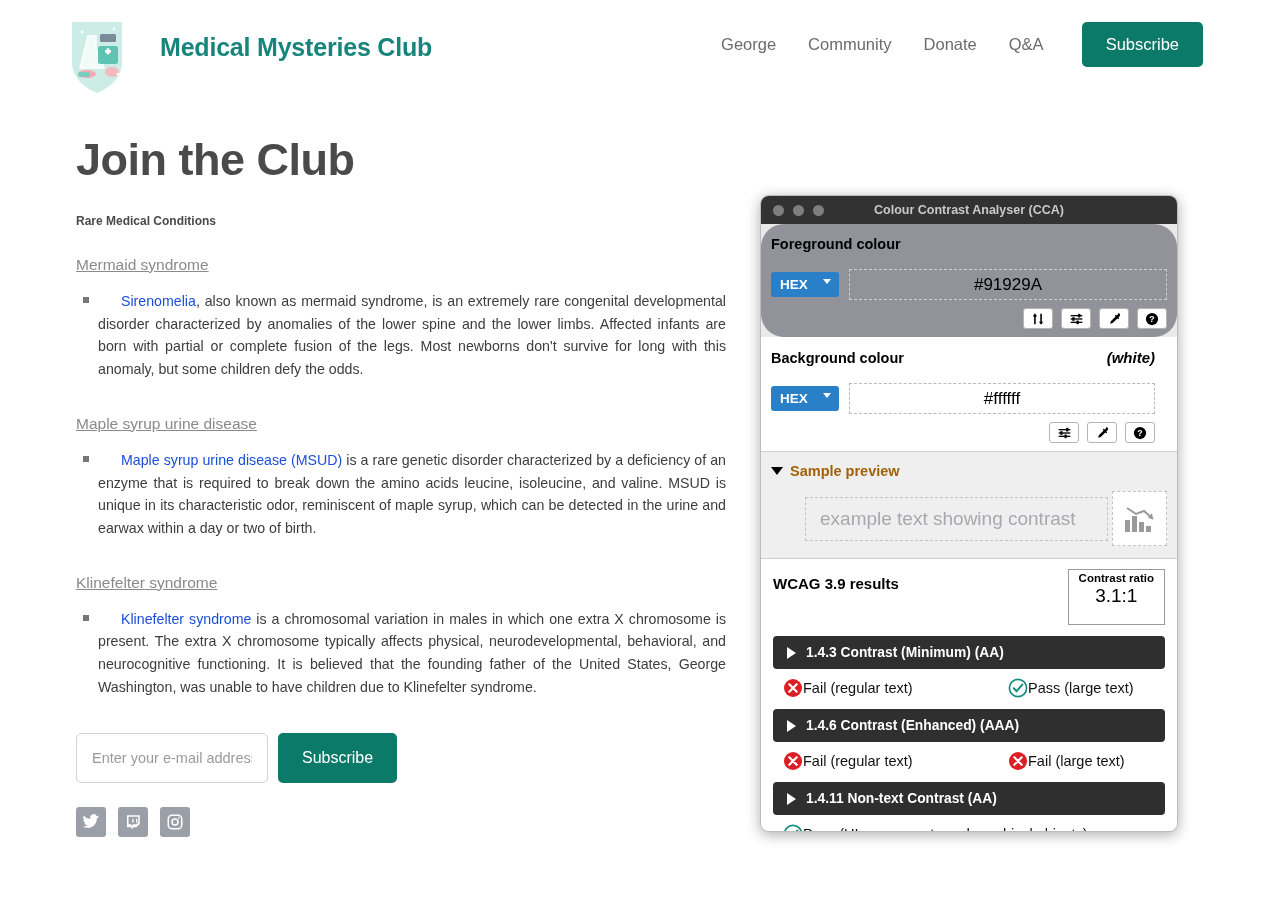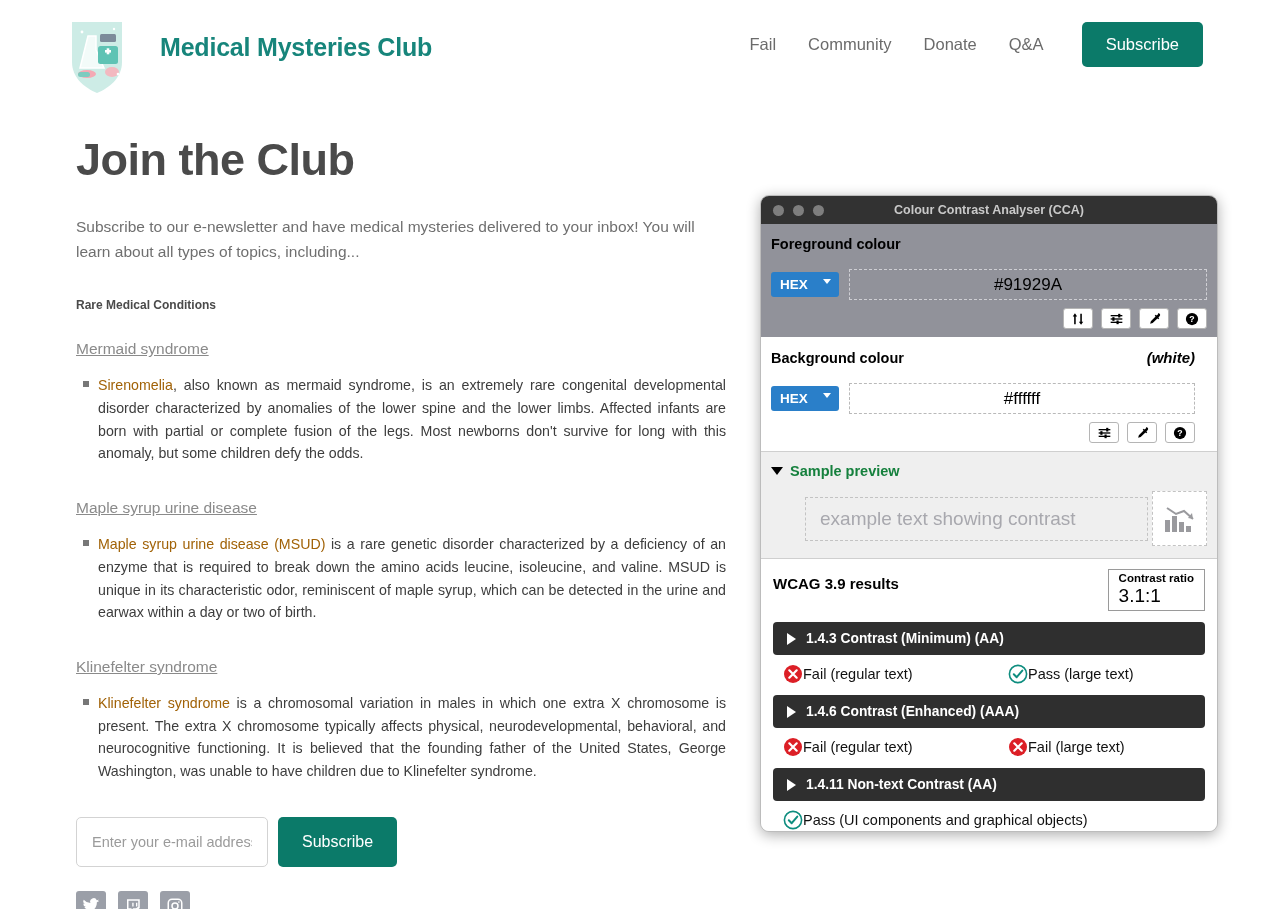--- a/index.html
+++ b/index.html
@@ -58,21 +58,21 @@
   }
   ul.cond-list { margin:0 0 34px 0; padding:0 0 0 22px; list-style:none; }
   ul.cond-list li {
     position:relative; font-size:14.2px; line-height:1.6; color:#3d3d3d;
     text-align:justify; padding-left:0;
   }
   ul.cond-list li::before {
     content:""; position:absolute; left:-15px; top:7px;
     width:6px; height:6px; background:#777;
   }
-  .cond-link { color:#a16207; }
+  .cond-link { color:#1d4ed8;margin-left:23px; }
 
   
   .form-row { display:flex; align-items:stretch; gap:10px; margin-top:2px; }
   .email-input {
     width:192px; height:50px; border:1px solid #d3d3d3; border-radius:5px;
     padding:0 15px; font-size:14.5px; color:#333;
     font-family:"Liberation Sans", sans-serif; background:#fff;
   }
   .email-input::placeholder { color:#9b9b9b; }
   .btn-subscribe-form {
@@ -81,39 +81,39 @@
     font-family:"Liberation Sans", sans-serif;
   }
   .socials { display:flex; gap:12px; margin-top:24px; }
   .social-box {
     width:30px; height:30px; background:#9b9fa8; border-radius:3px;
     display:flex; align-items:center; justify-content:center; cursor:pointer;
   }
 
   
   .cca {
-    position:absolute; left:760px; top:195px; width:458px; height:637px;
+    position:absolute; left:760px; top:195px; width:418px; height:637px;
     border-radius:9px; background:#e9e9e9;
     box-shadow:0 3px 14px rgba(0,0,0,.32);
     overflow:hidden; border:1px solid #bcbcbc;
     font-family:"Liberation Sans", sans-serif;
   }
   .cca-titlebar {
     height:28px; background:#323232; display:flex; align-items:center;
     position:relative;
   }
   .traffic { display:flex; gap:9px; margin-left:12px; }
   .dot { width:11px; height:11px; border-radius:50%; background:#7e7e7e; }
   .cca-title {
     position:absolute; left:0; right:0; text-align:center;
     color:#c9c9c9; font-size:12.5px; font-weight:bold;
     pointer-events:none;
   }
 
-  .fg-section { background:#91929a; padding:12px 10px 8px 10px; }
+  .fg-section { background:#91929a; padding:12px 10px 8px 10px;border-radius:23px; }
   .bg-section { background:#ffffff; padding:12px 22px 8px 10px; }
   .sec-label { font-size:14.5px; font-weight:bold; color:#000; }
   .sec-head { display:flex; align-items:baseline; justify-content:space-between; }
   .white-note { font-size:15px; font-style:italic; font-weight:bold; color:#000; }
 
   .color-row { display:flex; align-items:center; gap:10px; margin-top:17px; }
   .hex-select {
     background:#2a7fc9; color:#fff; border:none; border-radius:3px;
     font-size:13.5px; font-weight:bold; height:25px; padding:0 6px 0 9px;
     font-family:"Liberation Sans", sans-serif; cursor:pointer;
@@ -137,37 +137,37 @@
     border-radius:3px; display:flex; align-items:center; justify-content:center;
     cursor:pointer;
   }
 
   .preview-section {
     background:#efefef; padding:11px 10px 12px 10px;
     border-top:1px solid #cfcfcf; border-bottom:1px solid #cfcfcf;
   }
   .preview-head { display:flex; align-items:center; gap:7px; }
   .tri-down { width:0;height:0;border-left:6px solid transparent;border-right:6px solid transparent;border-top:8px solid #000; }
-  .preview-title { font-size:14.5px; font-weight:bold; color:#15803d; }
+  .preview-title { font-size:14.5px; font-weight:bold; color:#a16207; }
   .preview-body { display:flex; align-items:center; gap:4px; margin-top:12px; padding-left:34px; }
   .sample-text {
     flex:1; border:1px dashed #c3c3c3; padding:10px 14px;
     font-size:19px; color:#a8a8ae; background:transparent;
   }
   .chart-box {
     width:55px; height:55px; border:1px dashed #c3c3c3; background:#fff;
     display:flex; align-items:center; justify-content:center;
   }
 
   .wcag-section { background:#fff; padding:10px 12px 14px 12px; }
   .wcag-head { display:flex; align-items:flex-start; justify-content:space-between; }
   .wcag-title { font-size:15px; font-weight:bold; color:#000; margin-top:6px; }
   .ratio-box {
-    border:1px solid #9a9a9a; background:#fff; padding:2px 10px 3px 10px;
-    text-align:left; min-width:94px;
+    border:1px solid #9a9a9a; background:#fff; padding:2px 10px 17px 10px;
+    text-align:center; min-width:94px;
   }
   .ratio-label { font-size:11.5px; font-weight:bold; color:#000; line-height:1.15; }
   .ratio-value { font-size:19px; color:#000; line-height:1.15; }
 
   .crit-bar {
     background:#2f2f2f; color:#fff; border-radius:4px;
     display:flex; align-items:center; gap:10px;
     padding:9px 14px; margin-top:11px; font-size:13.8px; font-weight:bold;
     cursor:pointer;
   }
@@ -195,31 +195,30 @@
         <ellipse cx="50" cy="60" rx="7" ry="5" fill="#f3b9c0"></ellipse>
         <ellipse cx="25" cy="62" rx="9" ry="4" fill="#f4a9b4"></ellipse>
         <rect x="16" y="60" width="12" height="5" rx="2.5" fill="#7ccbbf"></rect>
         <circle cx="20" cy="20" r="1.4" fill="#ffffff"></circle>
         <circle cx="52" cy="17" r="1.2" fill="#ffffff"></circle>
         <circle cx="56" cy="62" r="1.3" fill="#ffffff"></circle>
       </svg>
     </div>
     <div class="brand-title">Medical Mysteries Club</div>
     <nav class="nav">
-      <span class="nav-link">Fail</span>
+      <span class="nav-link">George</span>
       <span class="nav-link">Community</span>
       <span class="nav-link">Donate</span>
       <span class="nav-link">Q&amp;A</span>
       <span class="nav-subscribe">Subscribe</span>
     </nav>
   </div>
 
   <div class="content">
     <h1 class="page-title">Join the Club</h1>
-    <p class="intro">Subscribe to our e-newsletter and have medical mysteries delivered to your inbox! You will learn about all types of topics, including...</p>
     <h2 class="section-title">Rare Medical Conditions</h2>
 
     <h3 class="cond-heading">Mermaid syndrome</h3>
     <ul class="cond-list">
       <li><a class="cond-link">Sirenomelia</a><span>, also known as mermaid syndrome, is an extremely rare congenital developmental disorder characterized by anomalies of the lower spine and the lower limbs. Affected infants are born with partial or complete fusion of the legs. Most newborns don't survive for long with this anomaly, but some children defy the odds.</span></li>
     </ul>
 
     <h3 class="cond-heading">Maple syrup urine disease</h3>
     <ul class="cond-list">
       <li><a class="cond-link">Maple syrup urine disease (MSUD)</a><span> is a rare genetic disorder characterized by a deficiency of an enzyme that is required to break down the amino acids leucine, isoleucine, and valine. MSUD is unique in its characteristic odor, reminiscent of maple syrup, which can be detected in the urine and earwax within a day or two of birth.</span></li>

